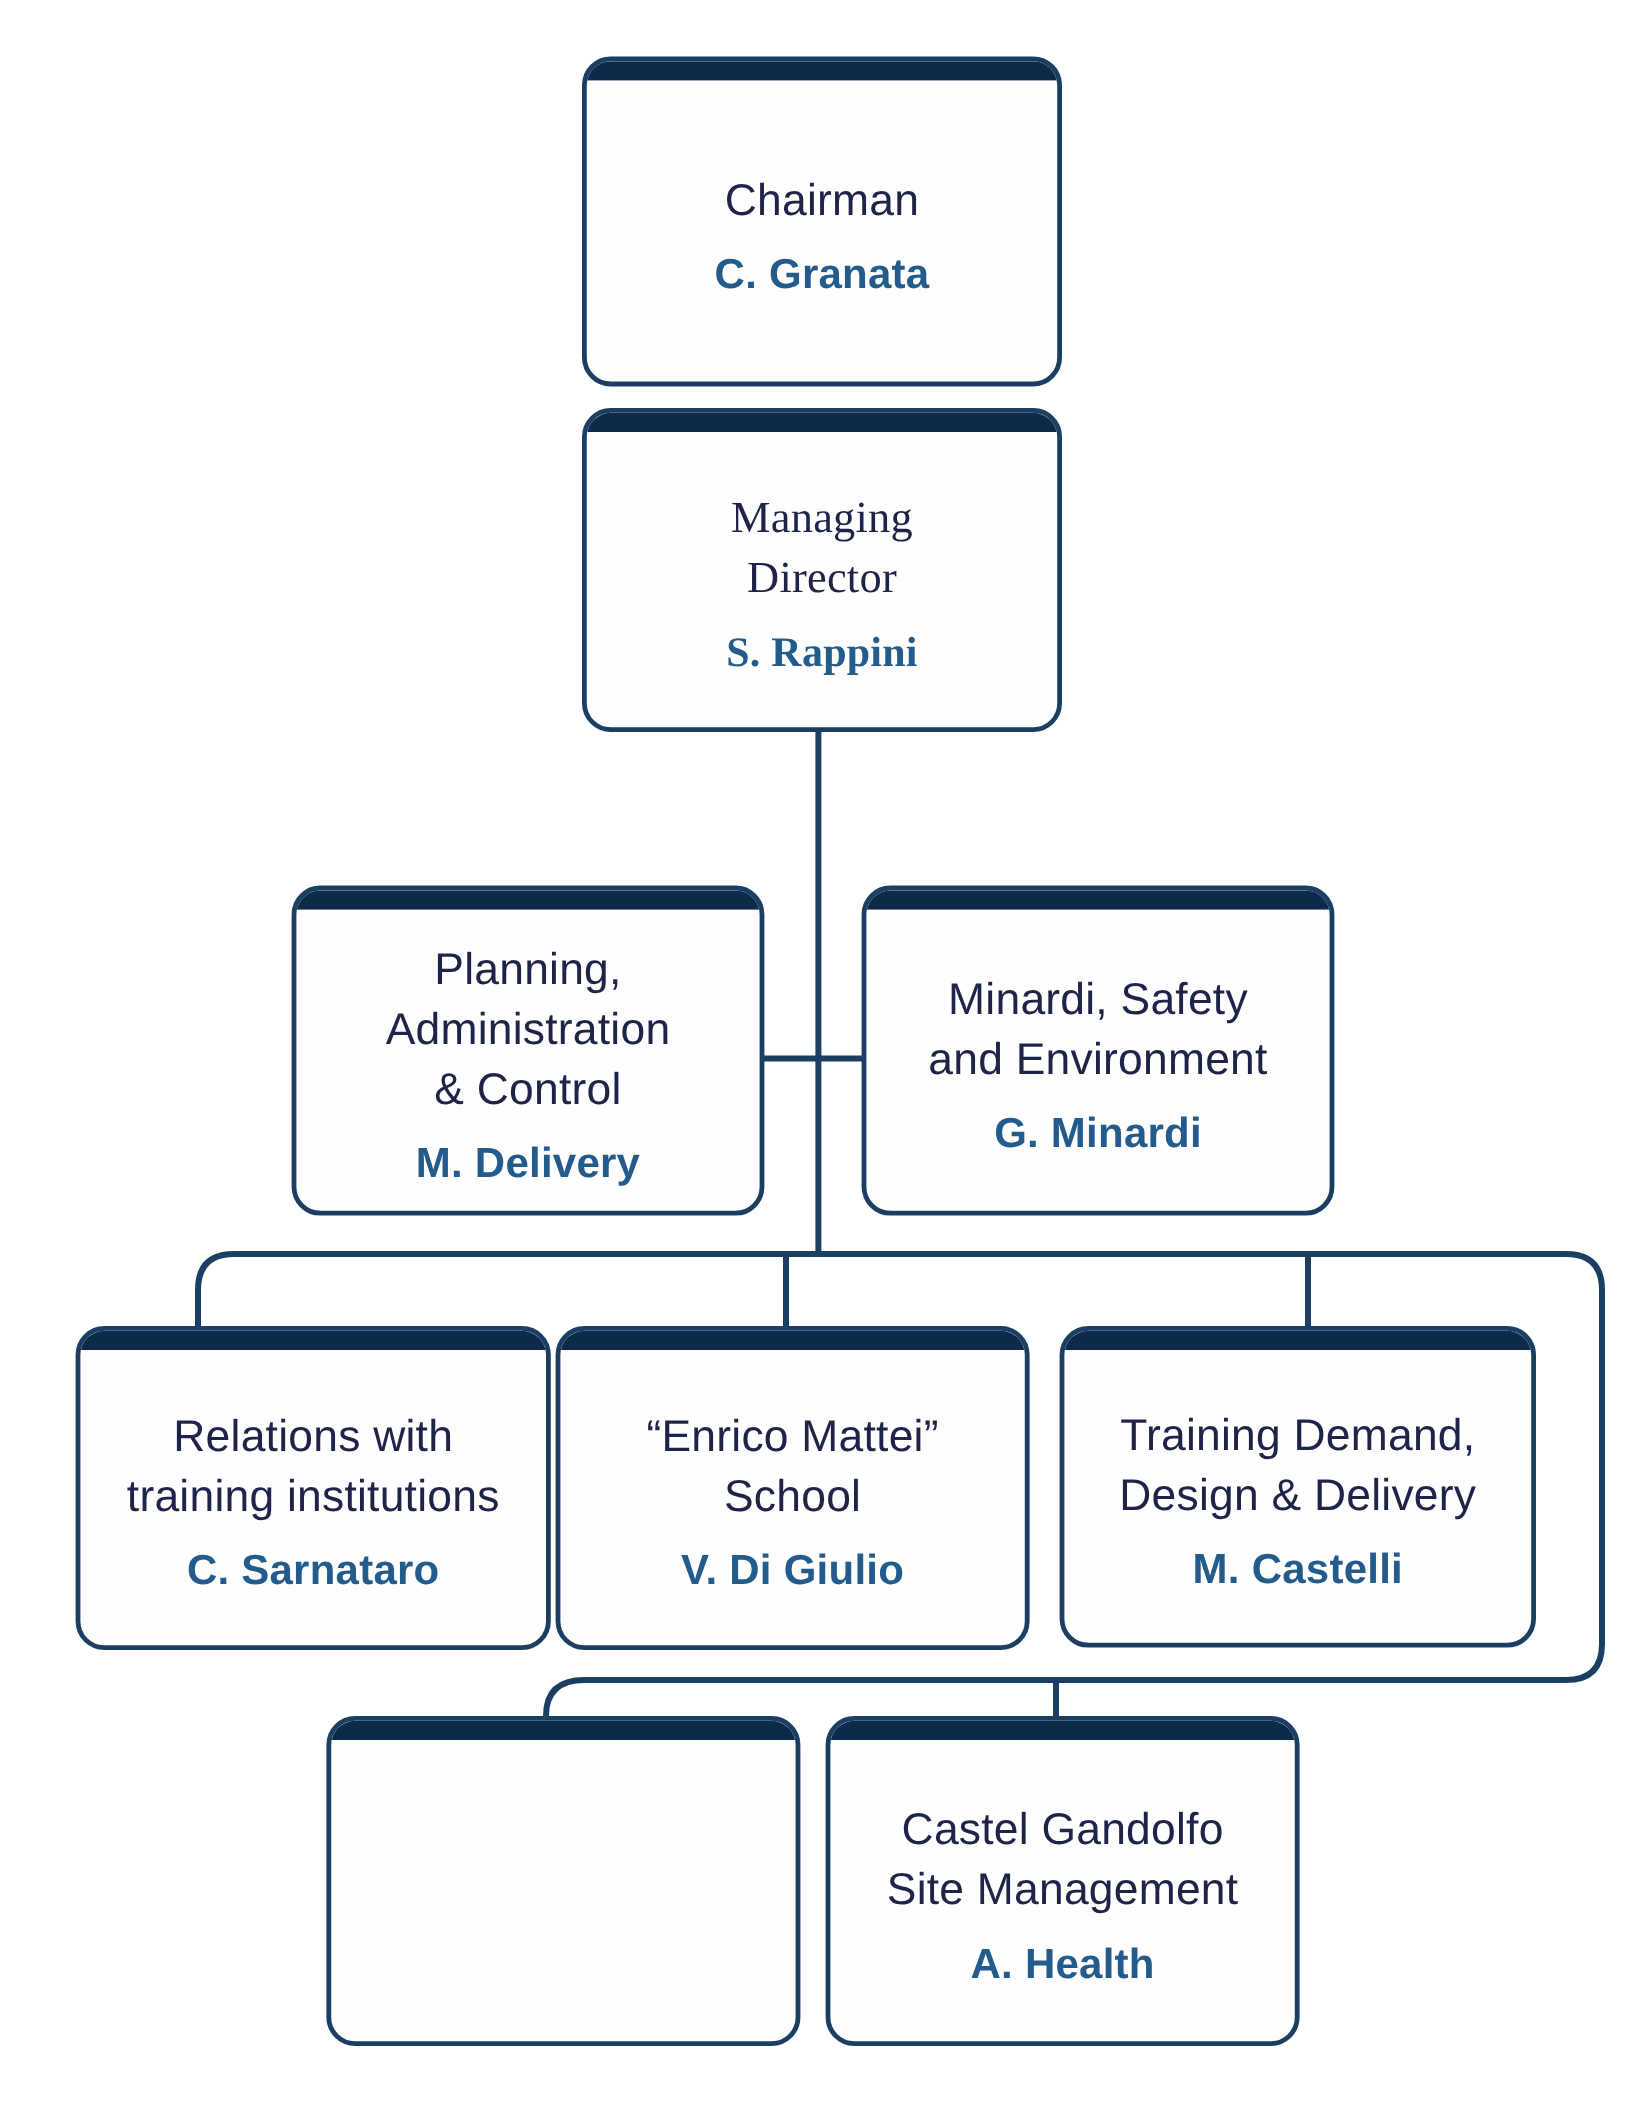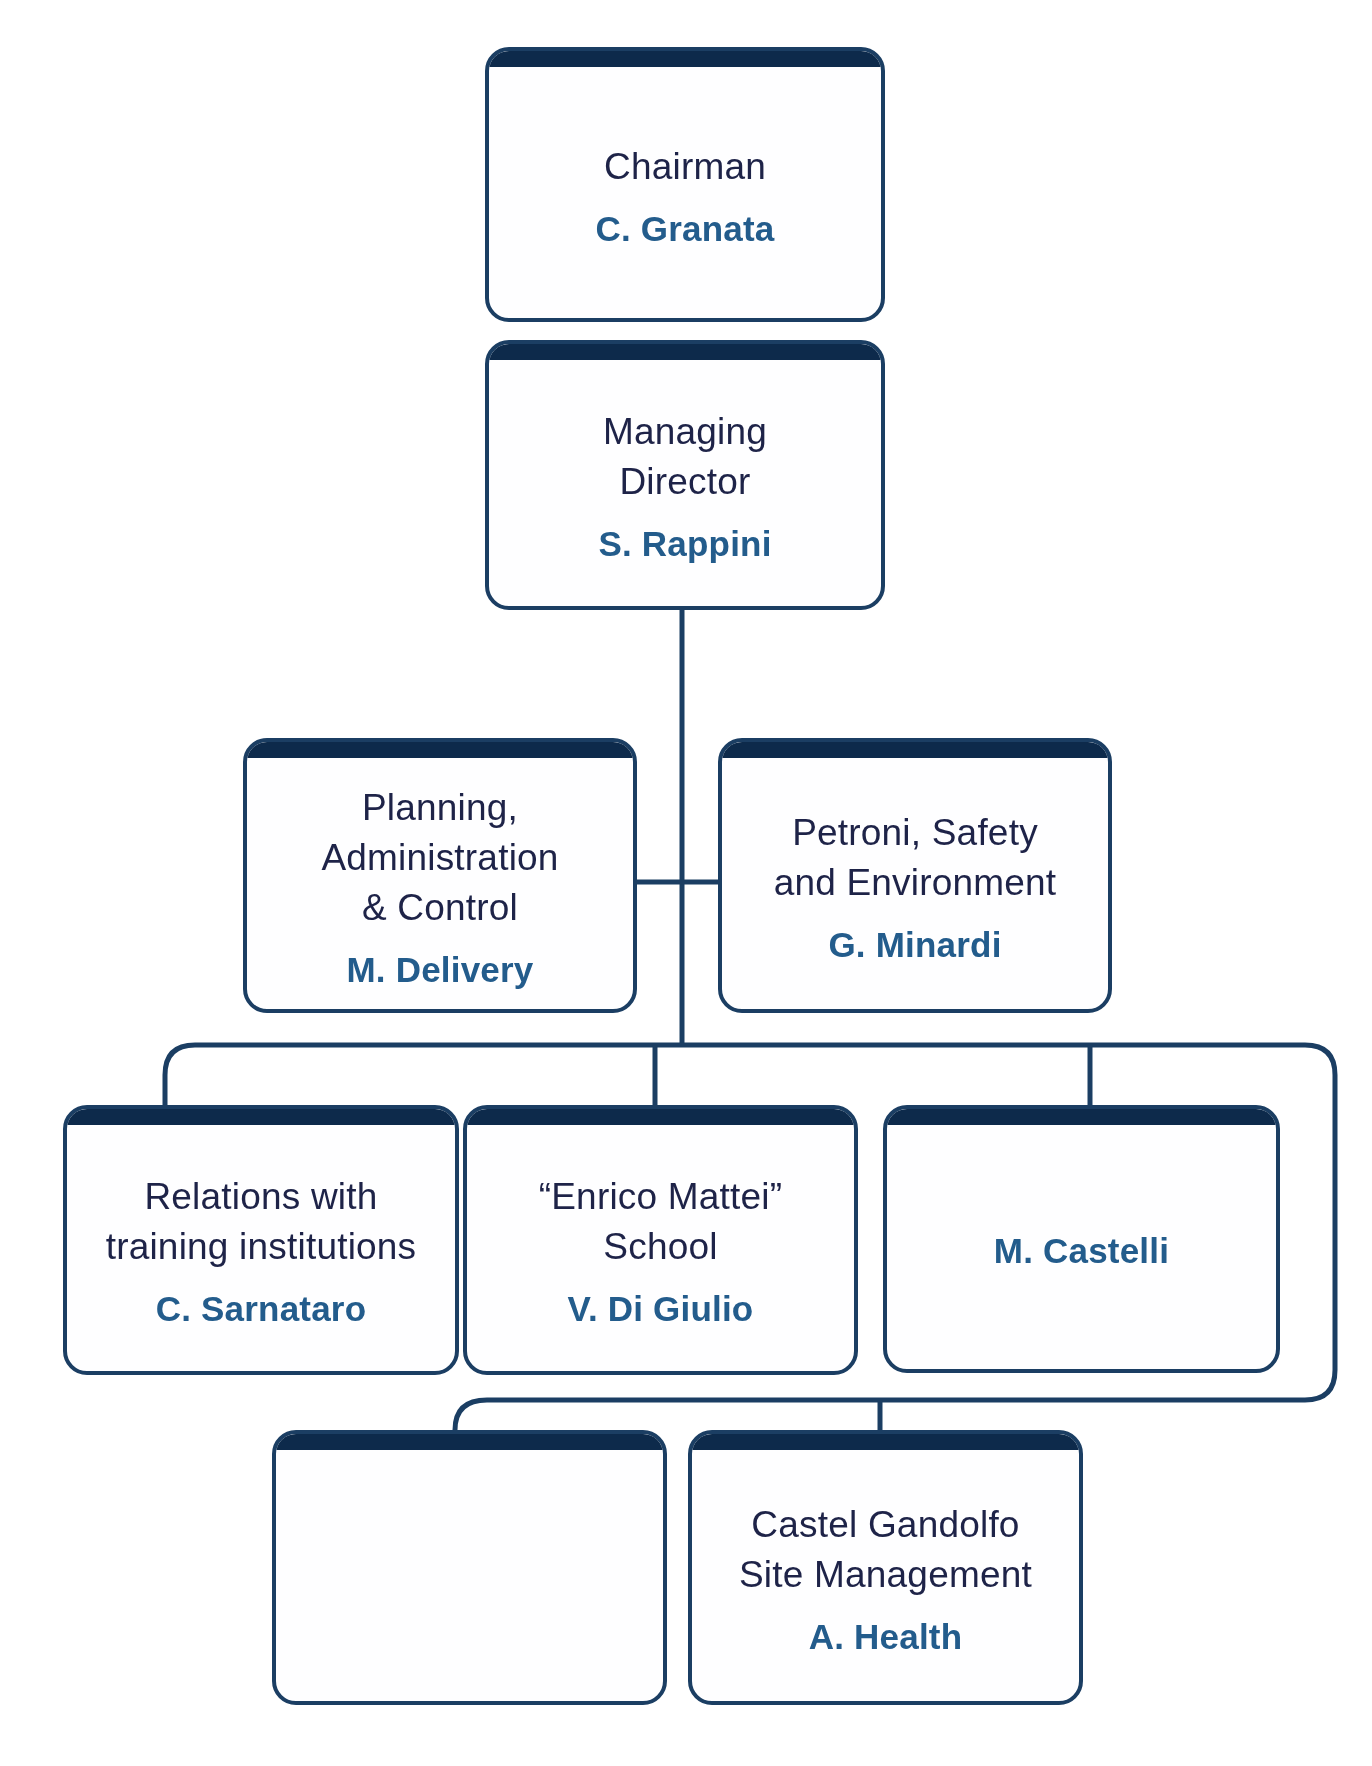--- a/index.html
+++ b/index.html
@@ -87,21 +87,21 @@
   </svg>
 
   <div class="box" style="left:485px; top:47px; width:400px; height:275px;">
     <div class="bar"></div>
     <div class="content">
       <div class="title">Chairman</div>
       <div class="name">C. Granata</div>
     </div>
   </div>
 
-  <div class="box" style="left:485px; top:340px; width:400px; height:270px;">
+  <div class="box" style="left:485px; top:340px; width:400px; height:270px;font-family:Liberation Serif, serif;">
     <div class="bar"></div>
     <div class="content">
       <div class="title">Managing
 Director</div>
       <div class="name">S. Rappini</div>
     </div>
   </div>
 
   <div class="box" style="left:243px; top:738px; width:394px; height:275px;">
     <div class="bar"></div>
@@ -109,21 +109,21 @@
       <div class="title">Planning,
 Administration
 &amp; Control</div>
       <div class="name">M. Delivery</div>
     </div>
   </div>
 
   <div class="box" style="left:718px; top:738px; width:394px; height:275px;">
     <div class="bar"></div>
     <div class="content">
-      <div class="title">Petroni, Safety
+      <div class="title">Minardi, Safety
 and Environment</div>
       <div class="name">G. Minardi</div>
     </div>
   </div>
 
   <div class="box" style="left:47px; top:1105px; width:396px; height:270px;margin-left:16px;">
     <div class="bar"></div>
     <div class="content">
       <div class="title">Relations with
 training institutions</div>
@@ -136,20 +136,22 @@
     <div class="content">
       <div class="title">“Enrico Mattei”
 School</div>
       <div class="name">V. Di Giulio</div>
     </div>
   </div>
 
   <div class="box" style="left:883px; top:1105px; width:397px; height:268px;">
     <div class="bar"></div>
     <div class="content">
+      <div class="title">Training Demand,
+Design &amp; Delivery</div>
       <div class="name">M. Castelli</div>
     </div>
   </div>
 
   <div class="box" style="left:272px; top:1430px; width:395px; height:275px;">
     <div class="bar"></div>
   </div>
 
   <div class="box" style="left:688px; top:1430px; width:395px; height:275px;">
     <div class="bar"></div>

